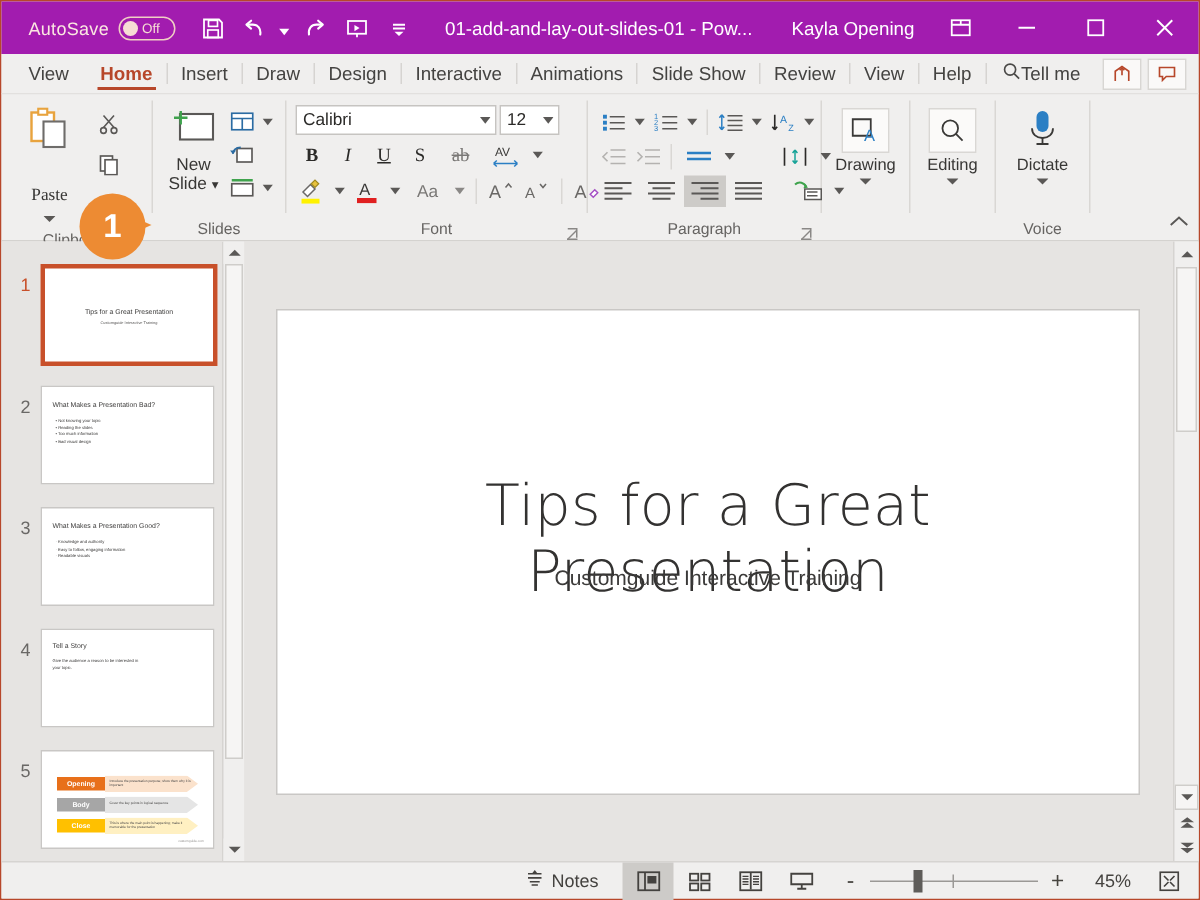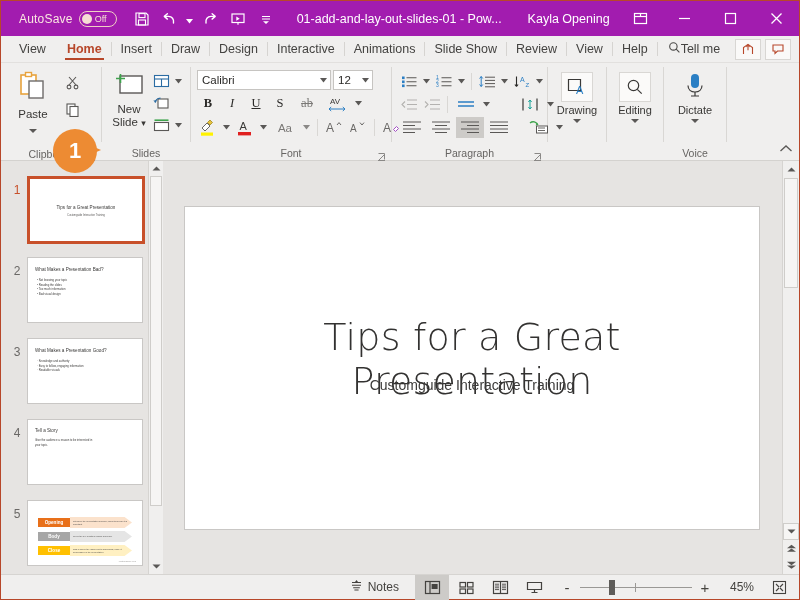--- a/index.html
+++ b/index.html
@@ -133,21 +133,21 @@
   .dlg-launch {
     position: absolute; right: 4px; bottom: 2px;
     width: 10px; height: 10px;
   }
 
   
   .clip-paste {
     display: flex; flex-direction: column; align-items: center;
     width: 52px; padding-top: 2px;
   }
-  .clip-paste .lbl { font-size: 11.5px; color: #383735; margin-top: 0; }
+  .clip-paste .lbl { font-size: 11.5px; color: #383735; margin-top: 15px; font-family: Liberation Serif, serif; }
   .clip-side { display: flex; flex-direction: column; gap: 6px; padding-top: 4px; padding-left: 2px; }
 
   
   .newslide {
     display: flex; flex-direction: column; align-items: center;
     width: 58px; padding-top: 3px;
   }
   .newslide .lbl { font-size: 11.5px; color: #383735; line-height: 13px; text-align: center; }
   .slides-side { display: flex; flex-direction: column; gap: 1px; padding-top: 3px; }
   .slides-side-row { display: flex; align-items: center; gap: 1px; }

